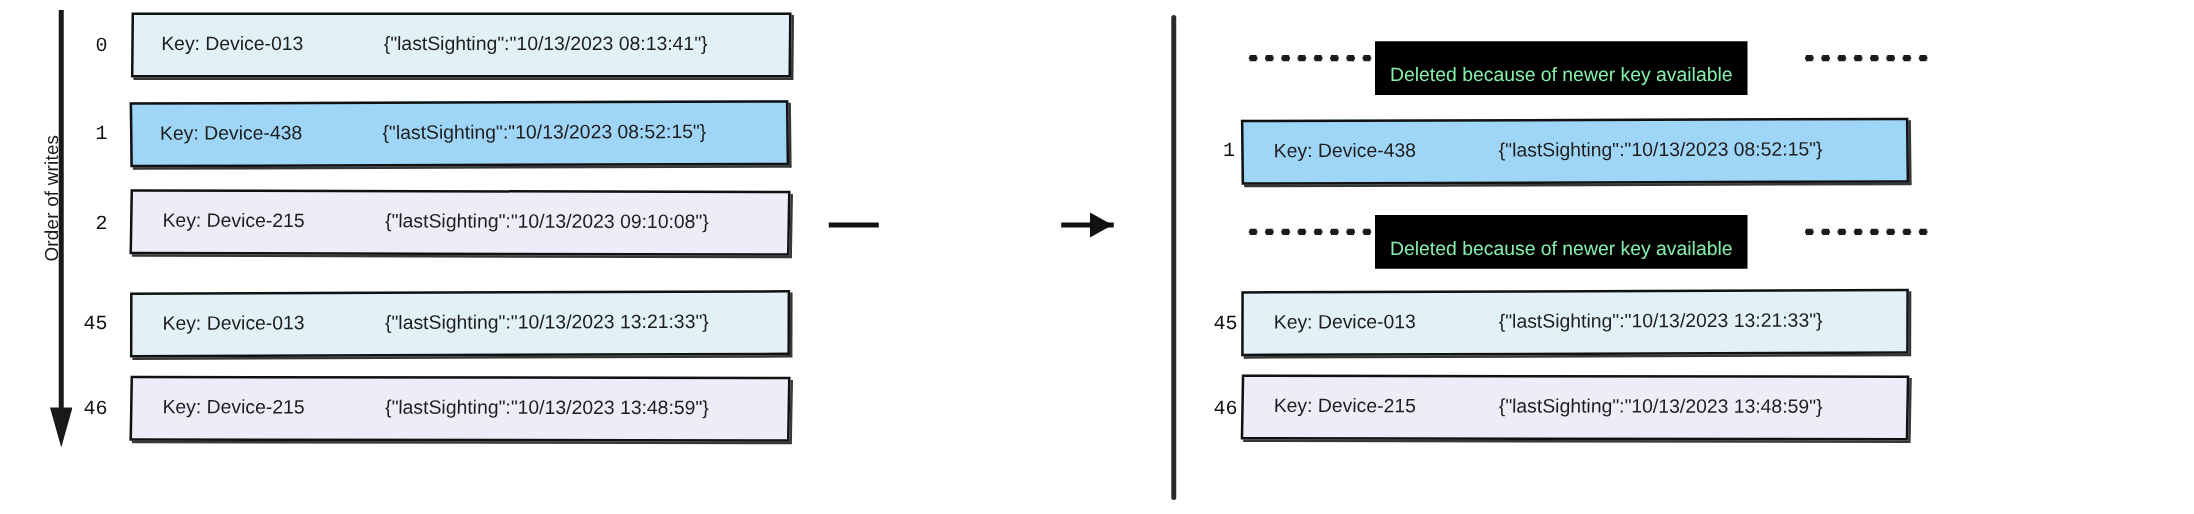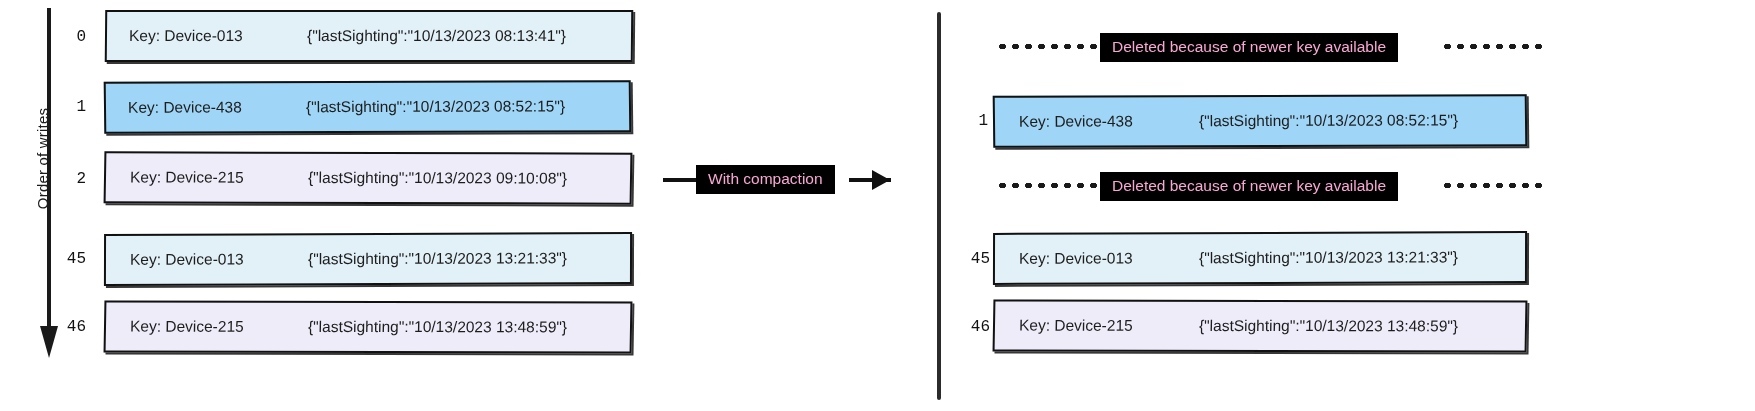--- a/index.html
+++ b/index.html
@@ -84,23 +84,23 @@
 
   
   .conn-line {
     position: absolute;
     background: #111111;
     height: 4px;
   }
   .tag {
     position: absolute;
     background: #000000;
-    color: #f9a8d4;
+    color: #86efac;
     font-size: 15.5px;
-    padding: 5px 12px 6px 12px;
+    padding: 19px 12px 6px 12px;
     white-space: nowrap;
     line-height: 1.15;
   }
   .arrow-head {
     position: absolute;
     width: 0;
     height: 0;
     border-top: 10px solid transparent;
     border-bottom: 10px solid transparent;
     border-left: 18px solid #111111;
@@ -152,21 +152,20 @@
     <span class="val" style="left:202px;">{"lastSighting":"10/13/2023 13:21:33"}</span>
   </div>
 
   <div class="row-index" style="left:52px; top:318px; width:34px;">46</div>
   <div class="record sk-e" style="left:104px; top:301px; width:528px; height:52px; background:#efecf9;">
     <span class="key" style="left:24px;">Key: Device-215</span>
     <span class="val" style="left:202px;">{"lastSighting":"10/13/2023 13:48:59"}</span>
   </div>
 
   <div class="conn-line" style="left:663px; top:178px; width:40px;"></div>
-  <div class="tag" style="left:696px; top:165px;">With compaction</div>
   <div class="conn-line" style="left:849px; top:178px; width:42px;"></div>
   <div class="arrow-head" style="left:872px; top:170px;"></div>
 
   <div class="divider" style="left:937px; top:12px; width:3.5px; height:388px;"></div>
 
   <div class="dots" style="left:996px; top:44px; width:104px;"></div>
   <div class="tag" style="left:1100px; top:33px;">Deleted because of newer key available</div>
   <div class="dots" style="left:1441px; top:44px; width:104px;"></div>
 
   <div class="row-index" style="left:968px; top:112px; width:20px;">1</div>

